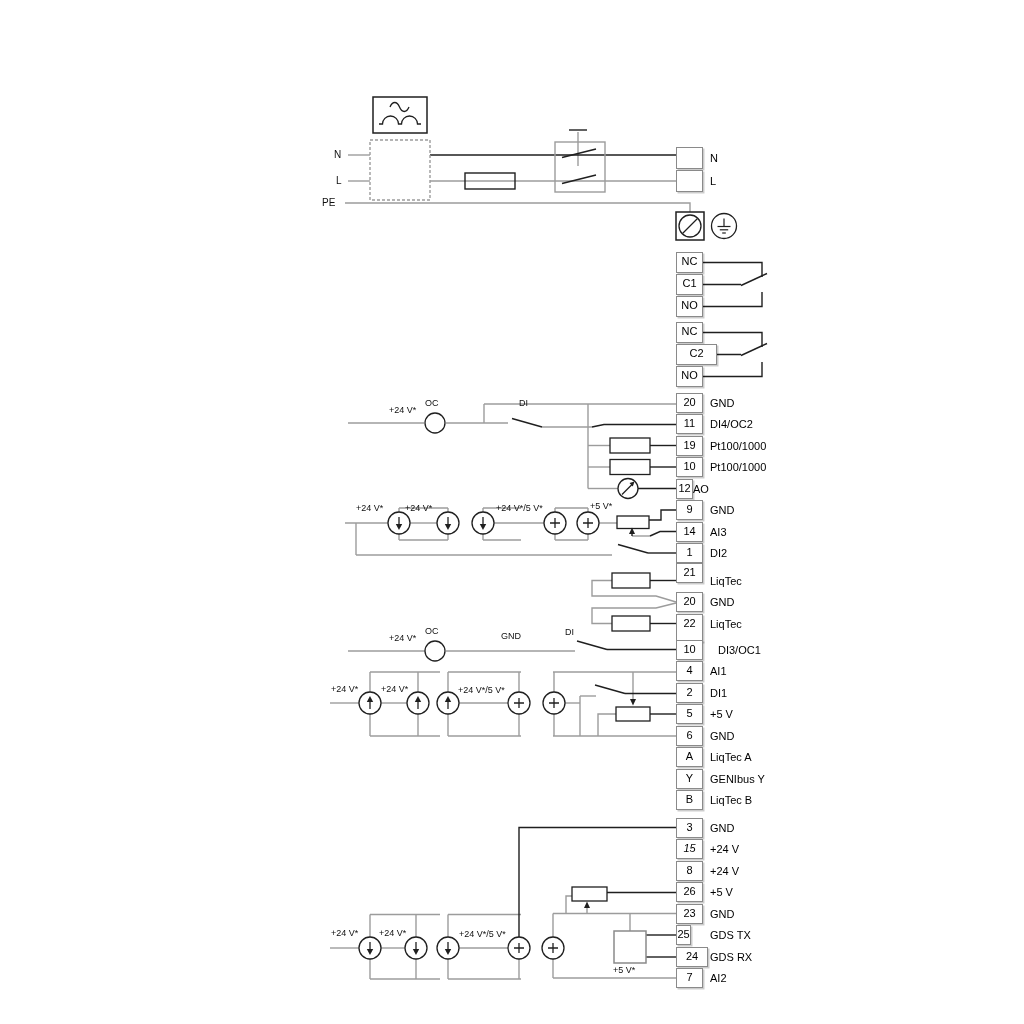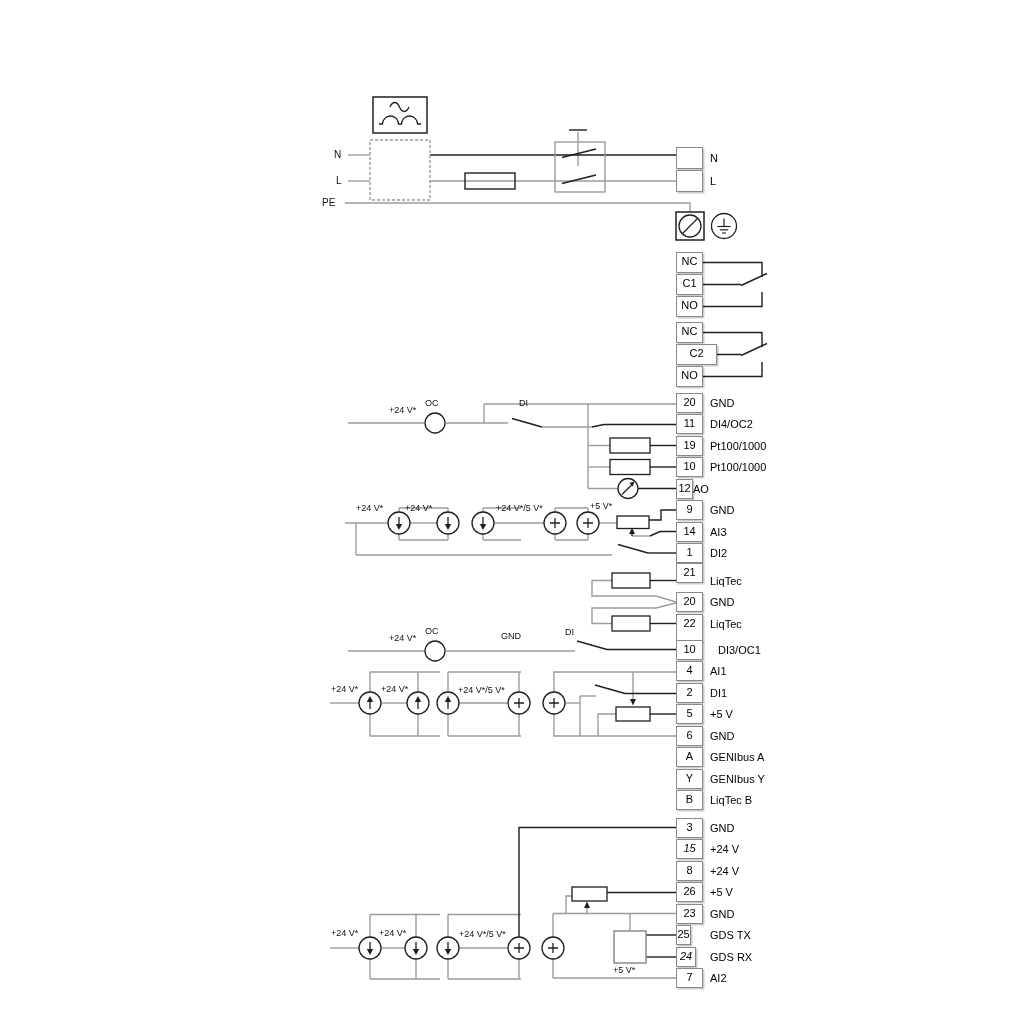--- a/index.html
+++ b/index.html
@@ -289,38 +289,38 @@
       <div class="tlabel" style="left: 678px; top: 642.5px; margin-left: 40px;">DI3/OC1</div>
       <div class="cell" style="left: 676px; top: 661.07px; width: 27px; height: 20px; line-height: 17px;">4</div>
       <div class="tlabel" style="left: 710px; top: 664.07px;">AI1</div>
       <div class="cell" style="left: 676px; top: 682.64px; width: 27px; height: 20px; line-height: 17px;">2</div>
       <div class="tlabel" style="left: 710px; top: 685.64px;">DI1</div>
       <div class="cell" style="left: 676px; top: 704.21px; width: 27px; height: 20px; line-height: 17px;">5</div>
       <div class="tlabel" style="left: 710px; top: 707.21px;">+5 V</div>
       <div class="cell" style="left: 676px; top: 725.78px; width: 27px; height: 20px; line-height: 17px;">6</div>
       <div class="tlabel" style="left: 710px; top: 728.78px;">GND</div>
       <div class="cell" style="left: 676px; top: 747.35px; width: 27px; height: 20px; line-height: 17px;">A</div>
-      <div class="tlabel" style="left: 710px; top: 750.35px;">GENIbus A</div>
+      <div class="tlabel" style="left: 710px; top: 750.35px;">LiqTec A</div>
       <div class="cell" style="left: 676px; top: 768.92px; width: 27px; height: 20px; line-height: 17px;">Y</div>
       <div class="tlabel" style="left: 710px; top: 771.92px;">GENIbus Y</div>
       <div class="cell" style="left: 676px; top: 790.49px; width: 27px; height: 20px; line-height: 17px;">B</div>
       <div class="tlabel" style="left: 710px; top: 793.49px;">LiqTec B</div>
       <div class="cell" style="left: 676px; top: 817.5px; width: 27px; height: 20px; line-height: 17px;">3</div>
       <div class="tlabel" style="left: 710px; top: 820.5px;">GND</div>
       <div class="cell" style="left: 676px; top: 839px; width: 27px; height: 20px; line-height: 17px; font-style: italic;">15</div>
       <div class="tlabel" style="left: 710px; top: 842px;">+24 V</div>
       <div class="cell" style="left: 676px; top: 860.5px; width: 27px; height: 20px; line-height: 17px;">8</div>
       <div class="tlabel" style="left: 710px; top: 863.5px;">+24 V</div>
       <div class="cell" style="left: 676px; top: 882px; width: 27px; height: 20px; line-height: 17px;">26</div>
       <div class="tlabel" style="left: 710px; top: 885px;">+5 V</div>
       <div class="cell" style="left: 676px; top: 903.5px; width: 27px; height: 20px; line-height: 17px;">23</div>
       <div class="tlabel" style="left: 710px; top: 906.5px;">GND</div>
       <div class="cell" style="left: 676px; top: 925px; width: 15px; height: 20px; line-height: 17px;">25</div>
       <div class="tlabel" style="left: 710px; top: 928px;">GDS TX</div>
-      <div class="cell" style="left: 676px; top: 946.5px; width: 20px; height: 20px; line-height: 17px; font-style: italic;">24</div>
+      <div class="cell" style="left: 676px; top: 946.5px; width: 32px; height: 20px; line-height: 17px;">24</div>
       <div class="tlabel" style="left: 710px; top: 949.5px;">GDS RX</div>
       <div class="cell" style="left: 676px; top: 968px; width: 27px; height: 20px; line-height: 17px;">7</div>
       <div class="tlabel" style="left: 710px; top: 971px;">AI2</div>
       <div class="ilabel" style="left: 334px; top: 149px; font-size: 10px;">N</div>
       <div class="ilabel" style="left: 336px; top: 175px; font-size: 10px;">L</div>
       <div class="ilabel" style="left: 322px; top: 197px; font-size: 10px;">PE</div>
       <div class="ilabel" style="left: 389px; top: 406px; font-size: 9px;">+24 V*</div>
       <div class="ilabel" style="left: 425px; top: 399px; font-size: 9px;">OC</div>
       <div class="ilabel" style="left: 519px; top: 399px; font-size: 9px;">DI</div>
       <div class="ilabel" style="left: 356px; top: 504px; font-size: 9px;">+24 V*</div>

